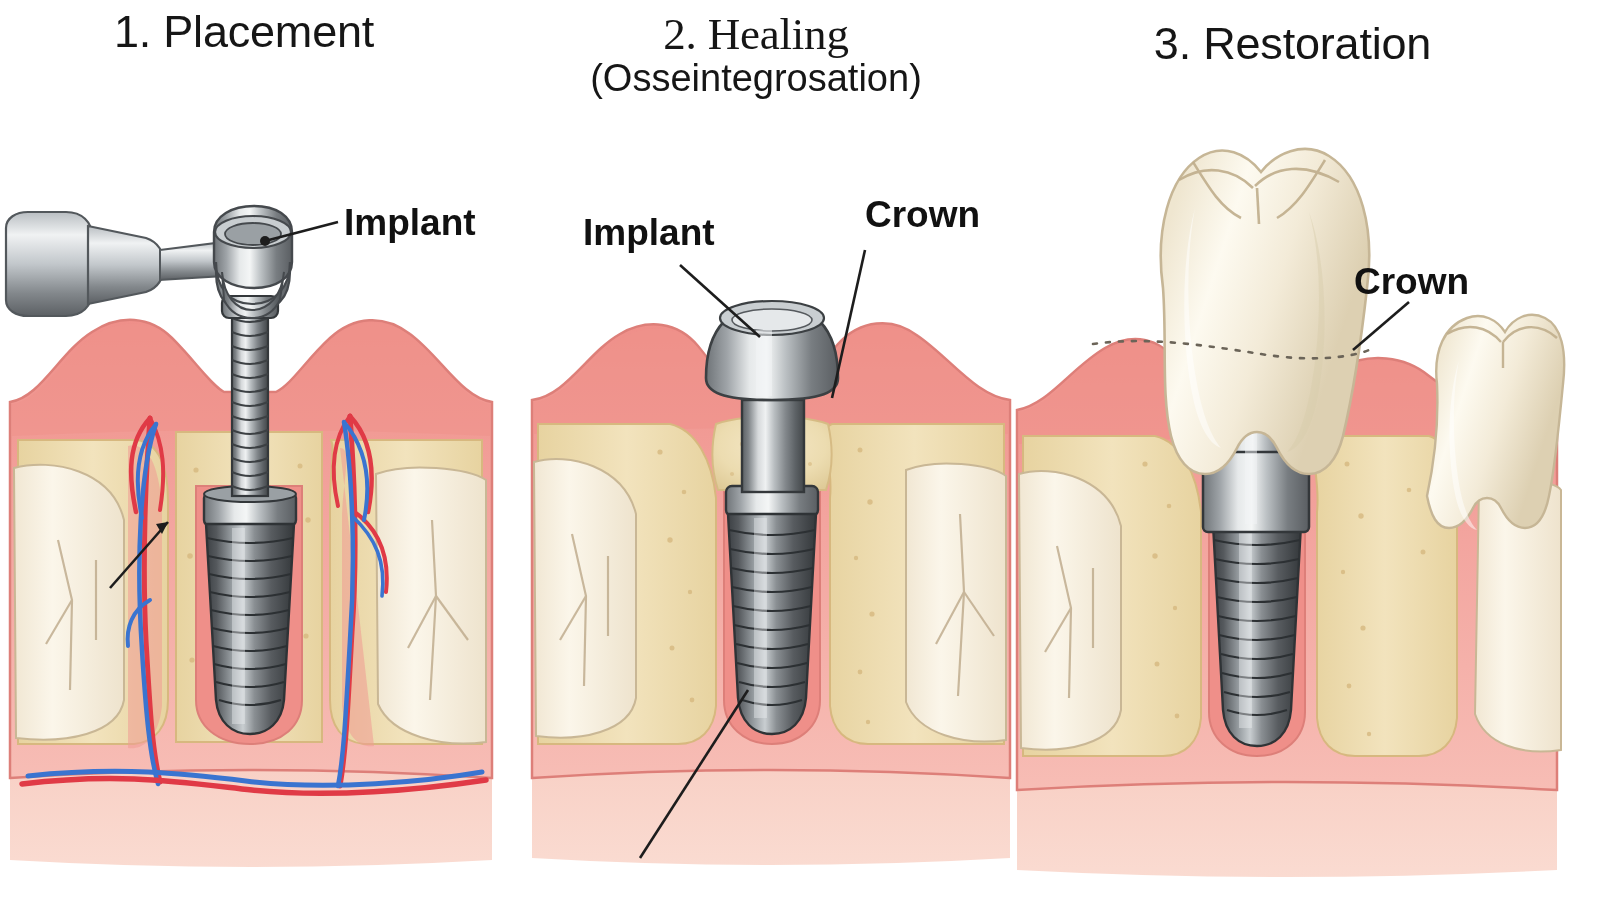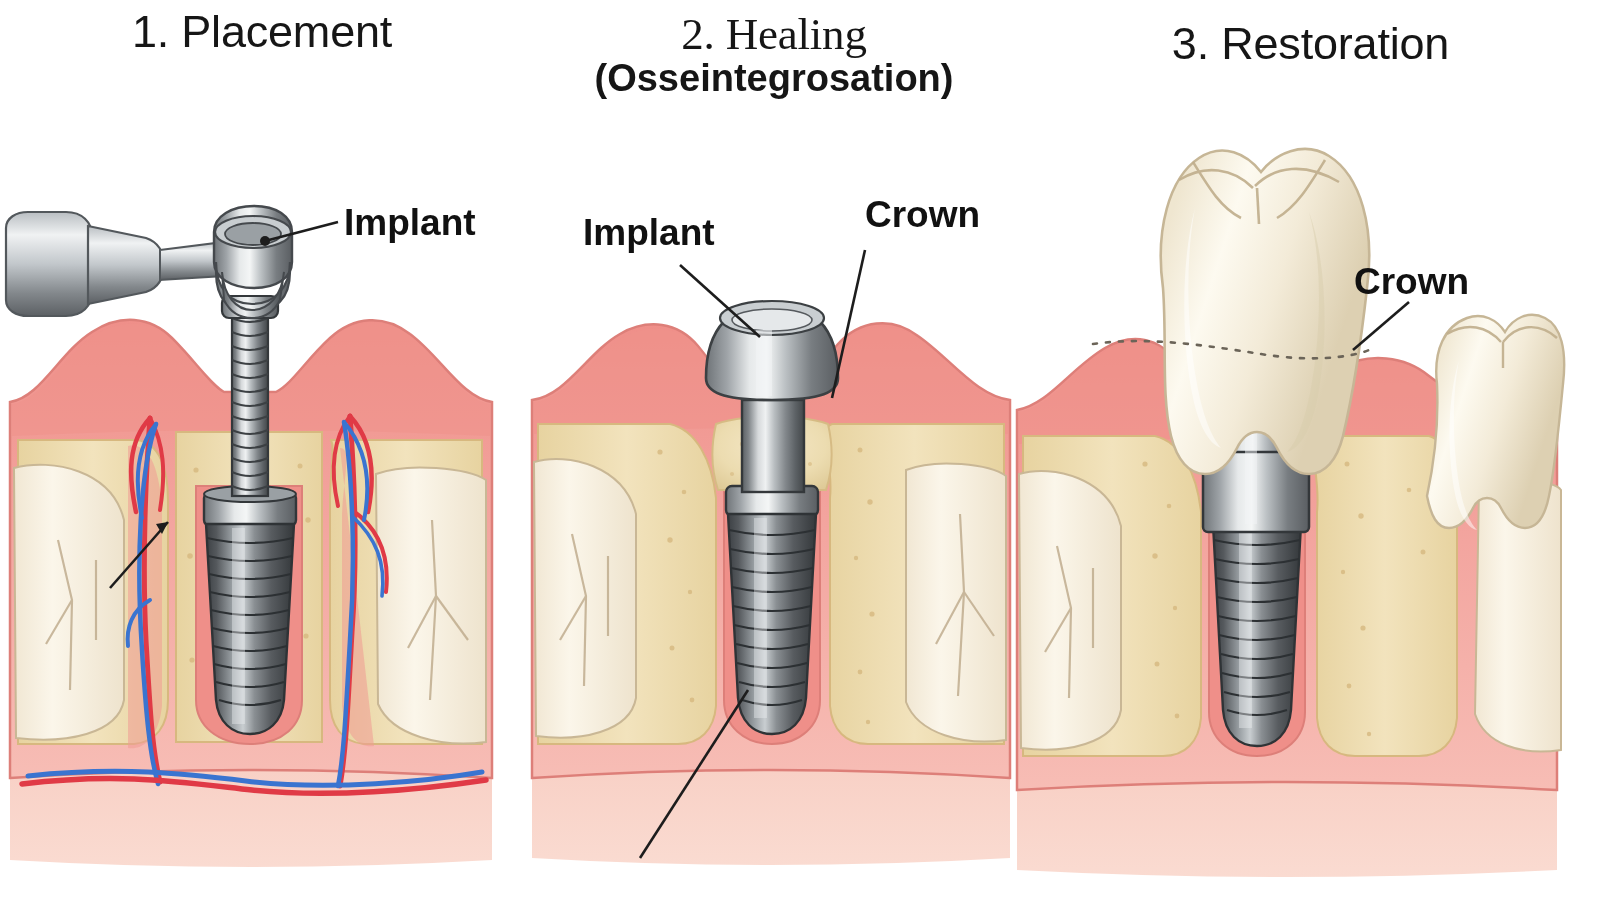--- a/index.html
+++ b/index.html
@@ -4,36 +4,36 @@
 <title>Dental Implant Procedure Diagram</title>
 <style>
   html,body{margin:0;padding:0;background:#ffffff;}
   body{
     width:1600px;height:900px;position:relative;overflow:hidden;
     font-family:"Liberation Sans","DejaVu Sans",sans-serif;
     background:#ffffff;
   }
   .stage{position:absolute;inset:0;}
 
-  .panel{position:absolute;top:0;height:900px;padding-left:36px;}
+  .panel{position:absolute;top:0;height:900px;}
   #panel-1{left:0;width:500px;}
   #panel-2{left:520px;width:500px;}
   #panel-3{left:1009px;width:555px;margin-top:12px;}
 
   .ptitle{
     position:absolute;width:100%;text-align:center;
     color:#161616;font-weight:400;letter-spacing:-0.2px;
     font-size:45px;line-height:52px;white-space:nowrap;
   }
   #title-1{top:6px;left:-6px;}
   #title-2{top:8px;left:-14px;font-family:Liberation Serif, serif;}
   #title-3{top:6px;left:6px;}
   .psub{
     position:absolute;width:100%;text-align:center;
-    color:#161616;font-weight:700;font-size:38px;line-height:44px;
+    color:#161616;font-weight:400;font-size:38px;line-height:44px;
     top:56px;left:-14px;white-space:nowrap;
   }
 
   .lbl{
     position:absolute;color:#111111;font-size:37px;
     line-height:40px;white-space:nowrap;font-weight:700;
   }
   #label-implant-1{left:344px;top:203px;}
   #label-implant-2{left:63px;top:213px;}
   #label-crown-2{left:345px;top:195px;}

